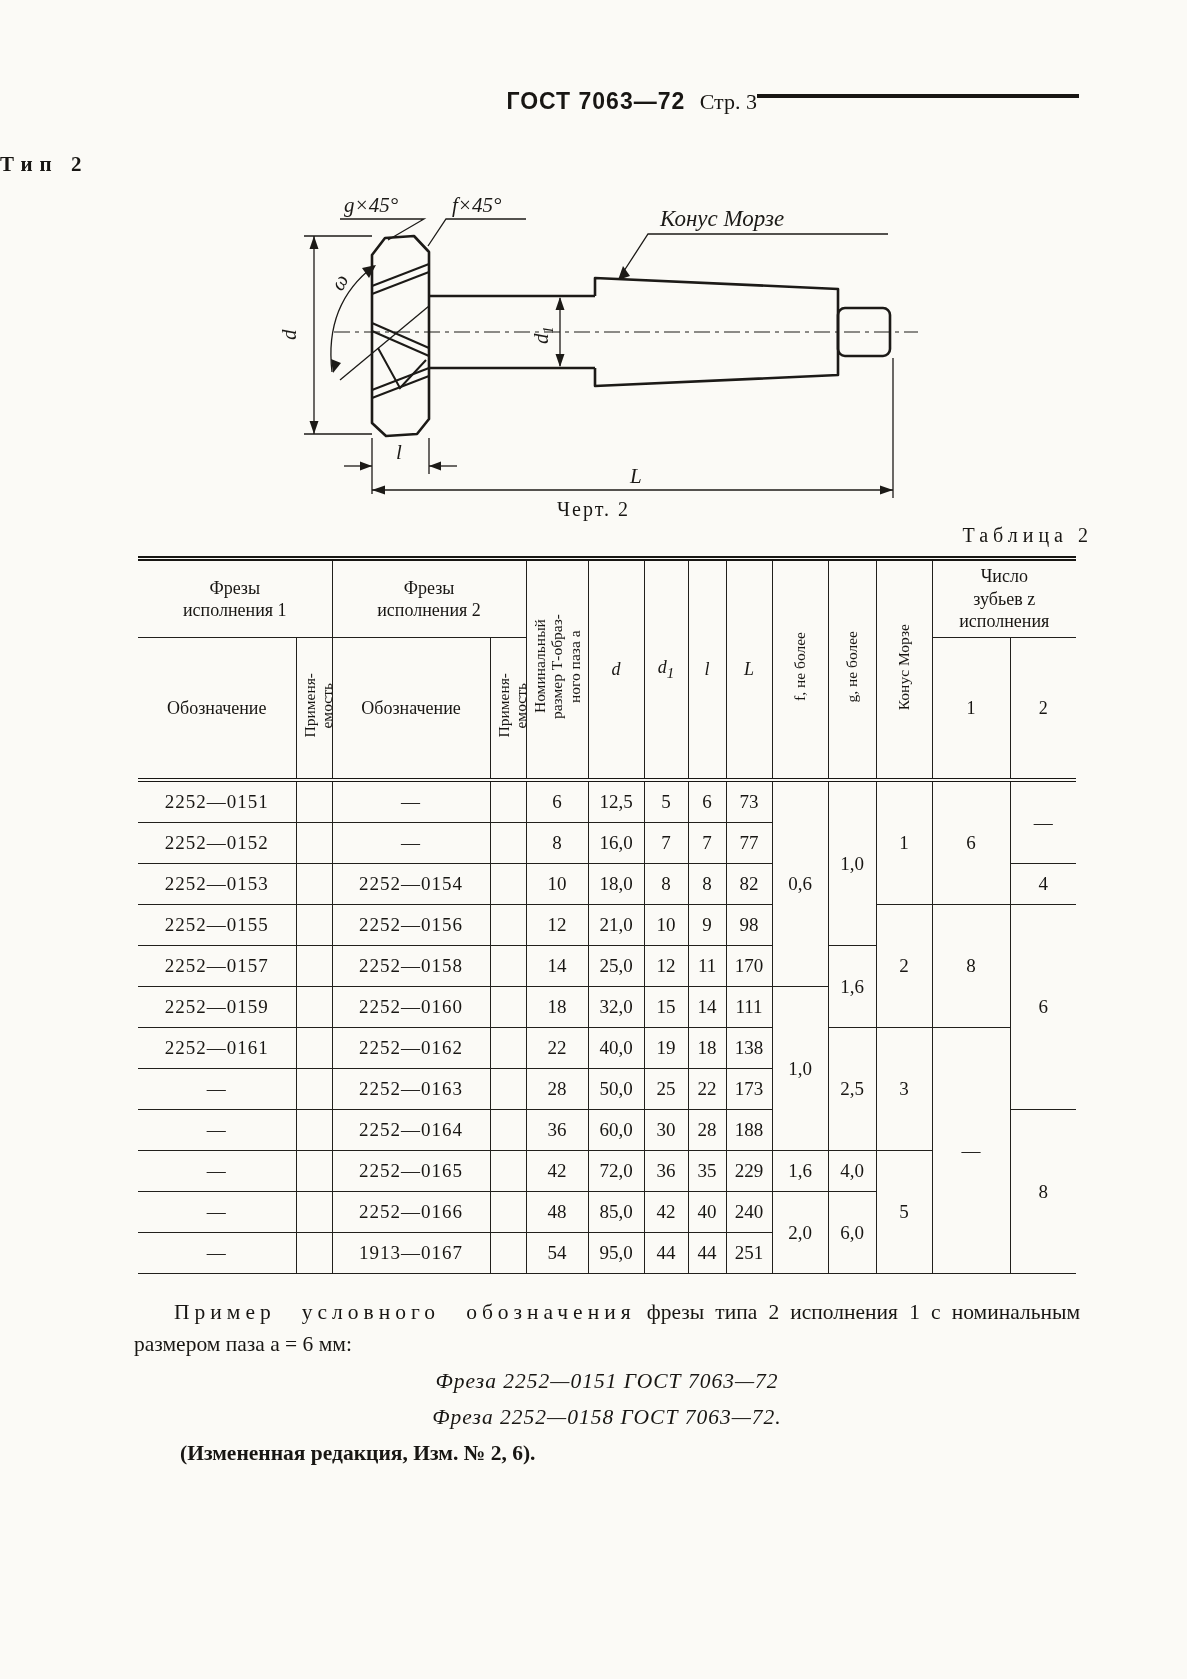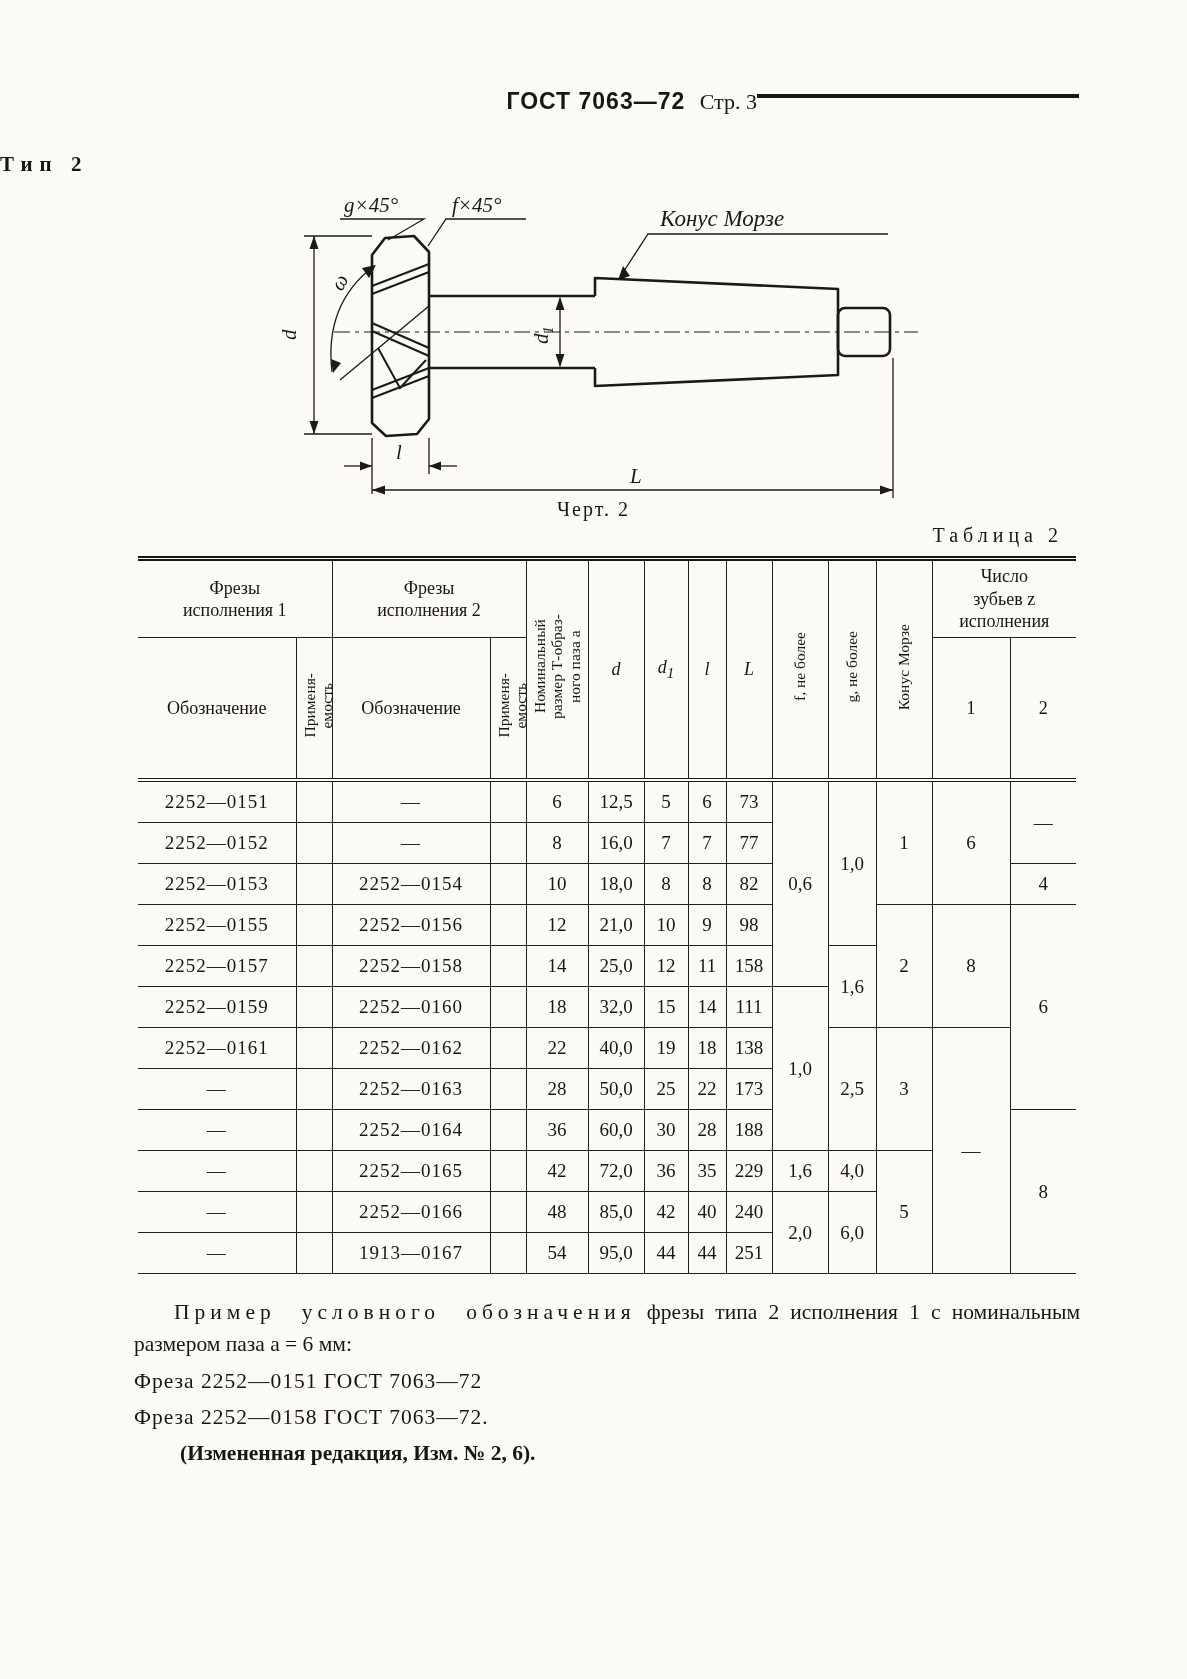--- a/index.html
+++ b/index.html
@@ -32,21 +32,21 @@
   .figure svg .cl{fill:none;stroke:#1c1a17;stroke-width:1.1;stroke-dasharray:16 5 4 5;}
   .figure svg .ah{fill:#1c1a17;stroke:none;}
   .figure svg text{font-family:"Liberation Serif", serif;font-style:italic;font-size:21px;fill:#1c1a17;}
   .figure svg text.big{font-size:23px;}
 
   .fig-caption{
     position:absolute;top:498px;left:0;width:1187px;text-align:center;
     font-size:20px;letter-spacing:2px;
   }
   .table-caption{
-    position:absolute;top:524px;right:124px;
+    position:absolute;top:524px;right:94px;
     font-size:20px;letter-spacing:5px;margin-left:40px;
   }
 
   
   .t2wrap{position:absolute;top:556px;left:138px;width:942px;}
   table.t2{border-collapse:collapse;table-layout:fixed;width:938px;}
   .t2 th,.t2 td{
     border:1.5px solid #22201c;
     padding:0 4px;
     font-size:19px;
@@ -74,21 +74,21 @@
     max-height:212px;
   }
   .h2 th{height:140px;}
   .pre{white-space:pre-line;}
 
   
   .notes{position:absolute;top:1296px;left:134px;width:946px;font-size:21.5px;line-height:1.5;}
   .notes p{margin:0 0 4px 0;}
   .indent{text-indent:46px;}
   .spaced{letter-spacing:5px;word-spacing:10px;}
-  .centered{text-align:left;letter-spacing:1px;}
+  .centered{text-align:center;font-style:italic;letter-spacing:1px;}
   .bold{font-weight:bold;}
   .just{text-align:justify;}
 </style>
 </head>
 <body>
 
 <div class="page">
 
   <div class="gost-header">
     <span class="gost-num">ГОСТ 7063—72</span>
@@ -288,21 +288,21 @@
         </tr>
         <tr>
           <td class="desig">2252—0157</td>
           <td></td>
           <td class="desig">2252—0158</td>
           <td></td>
           <td class="num">14</td>
           <td class="num">25,0</td>
           <td class="num">12</td>
           <td class="num">11</td>
-          <td class="num">158</td>
+          <td class="num">170</td>
           <td class="num" rowspan="2">1,6</td>
         </tr>
         <tr>
           <td class="desig">2252—0159</td>
           <td></td>
           <td class="desig">2252—0160</td>
           <td></td>
           <td class="num">18</td>
           <td class="num">32,0</td>
           <td class="num">15</td>

